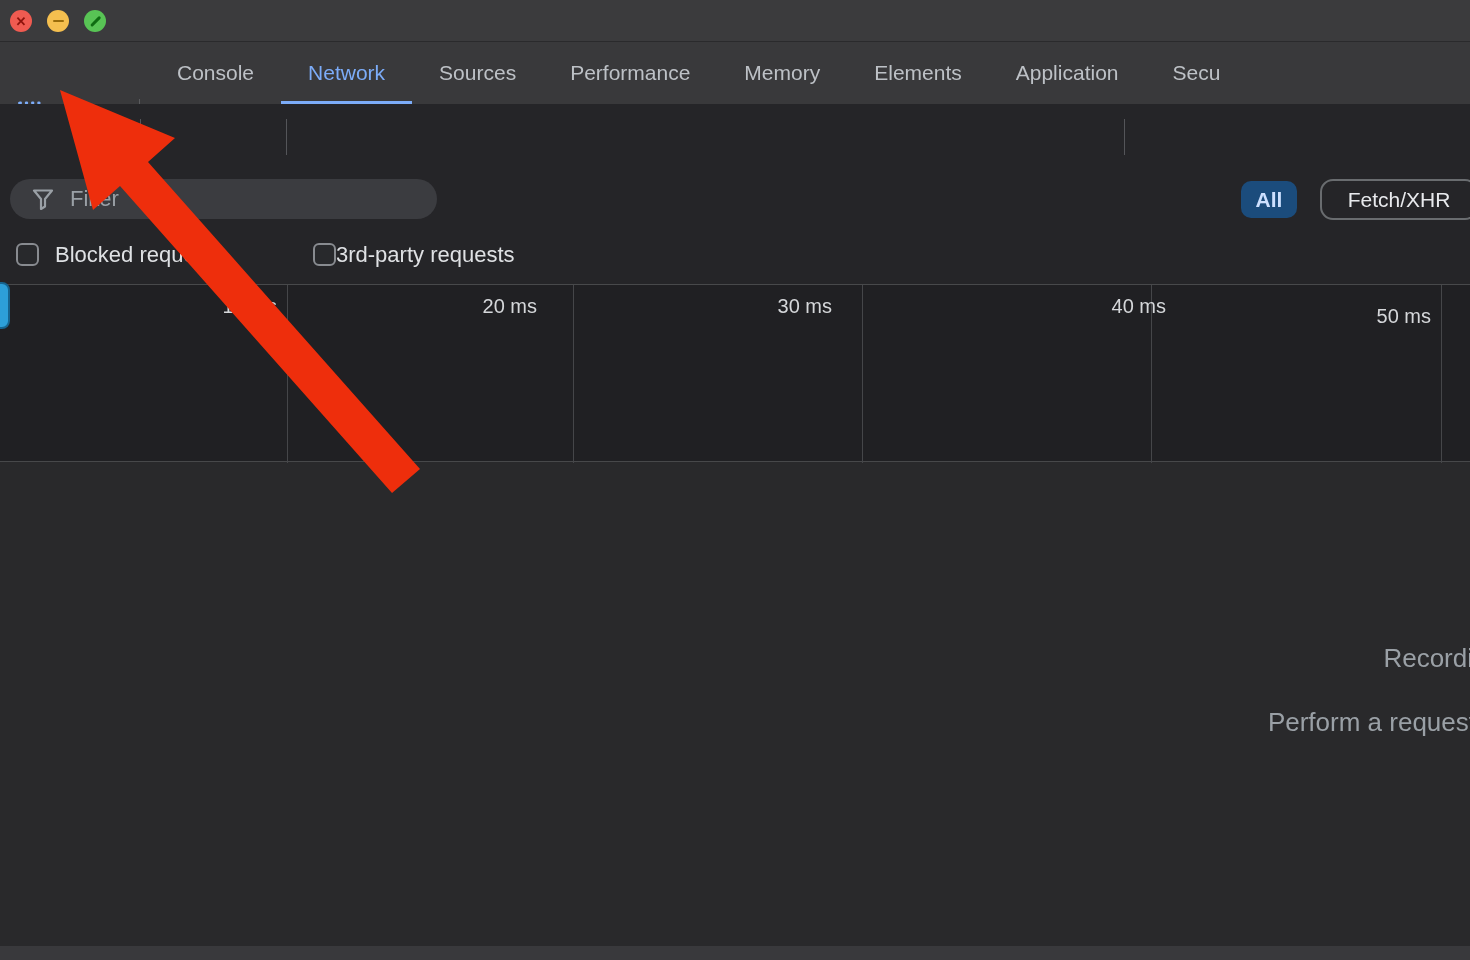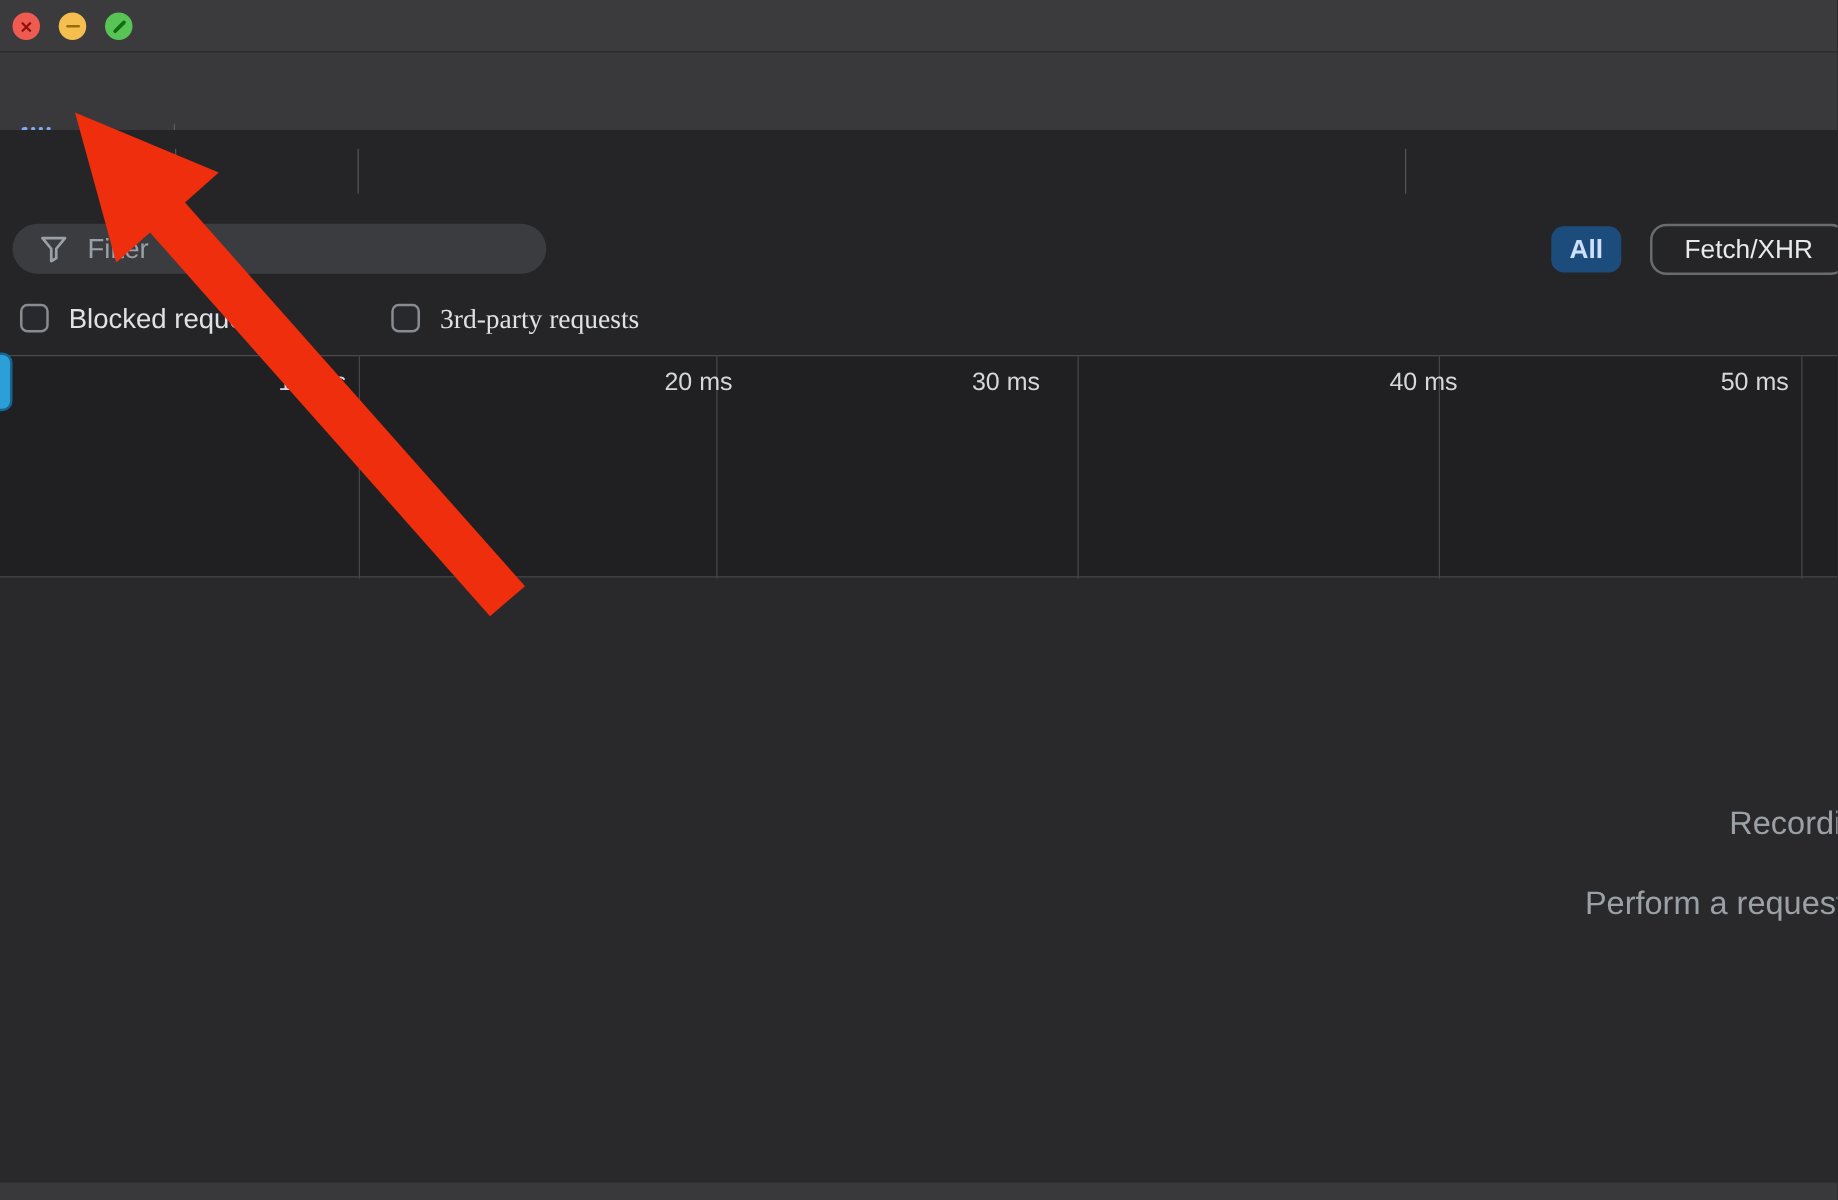--- a/index.html
+++ b/index.html
@@ -117,20 +117,30 @@
     </div>
     <div class="tool-btn" style="left:74px;">
       <svg class="ic" width="38" height="34" viewBox="0 0 38 34">
         <path d="M6,23 V9 q0,-2.5 2.5,-2.5 h16 q2.5,0 2.5,2.5 v2" fill="none" stroke="#c7cacd" stroke-width="2.8"></path>
         <path d="M2,24.5 h17" fill="none" stroke="#c7cacd" stroke-width="2.8"></path>
         <rect x="22" y="12" width="12" height="18" rx="2.5" fill="#39393b" stroke="#c7cacd" stroke-width="2.8"></rect>
         <rect x="26.5" y="23.5" width="3" height="3" rx="1" fill="#c7cacd"></rect>
       </svg>
     </div>
     <div class="vsep"></div>
+    <div class="tabs">
+      <div class="tab">Console</div>
+      <div class="tab active">Network</div>
+      <div class="tab">Sources</div>
+      <div class="tab">Performance</div>
+      <div class="tab">Memory</div>
+      <div class="tab">Elements</div>
+      <div class="tab">Application</div>
+      <div class="tab">Secu</div>
+    </div>
   </div>
 
   <div class="net-toolbar">
     <div class="icon-btn record">
       <div class="record-ring">
           <div class="record-square"></div>
         </div>
     </div>
     <div class="icon-btn clear">
       <div class="clear-ring"></div>
@@ -207,34 +217,34 @@
     <div class="lbl" style="left:949px; top:186px;">Hide extension URLs</div>
     <div class="pill-all">All</div>
     <div class="vsep" style="left:1308px; top:179px; height:40px;"></div>
     <div class="pill-fetch">Fetch/XHR</div>
   </div>
 
   <div class="frow2 frow">
     <div class="cb" style="left:16px; top:15px; position:absolute;"></div>
     <div class="lbl" style="left:55px; top:14px; position:absolute;">Blocked requests</div>
     <div class="cb" style="left:313px; top:15px; position:absolute;"></div>
-    <div class="lbl" style="left:352px; top:14px; position:absolute;font-family:Liberation Serif, serif;">3rd-party requests</div>
+    <div class="lbl" style="left:336px; top:14px; position:absolute;">3rd-party requests</div>
   </div>
 
   <div class="timeline">
     <div class="tdiv" style="left:287px;"></div>
     <div class="tdiv" style="left:573px;"></div>
     <div class="tdiv" style="left:862px;"></div>
     <div class="tdiv" style="left:1151px;"></div>
     <div class="tdiv" style="left:1441px;"></div>
     <div class="tick" style="left:167px;">10 ms</div>
-    <div class="tick" style="left:476px;">20 ms</div>
+    <div class="tick" style="left:427px;">20 ms</div>
     <div class="tick" style="left:722px;">30 ms</div>
     <div class="tick" style="left:1056px;">40 ms</div>
-    <div class="tick" style="left:1321px;">50 ms</div>
+    <div class="tick" style="left:1321px;margin-top:10px;">50 ms</div>
     <div class="edge-pill"></div>
   </div>
 
   <div class="main-area">
     <div class="empty-line l1">Recordi</div>
     <div class="empty-line l2">Perform a request</div>
   </div>
   <div class="bottom-strip"></div>
 
   <svg class="arrow-overlay" viewBox="0 0 1470 960">

